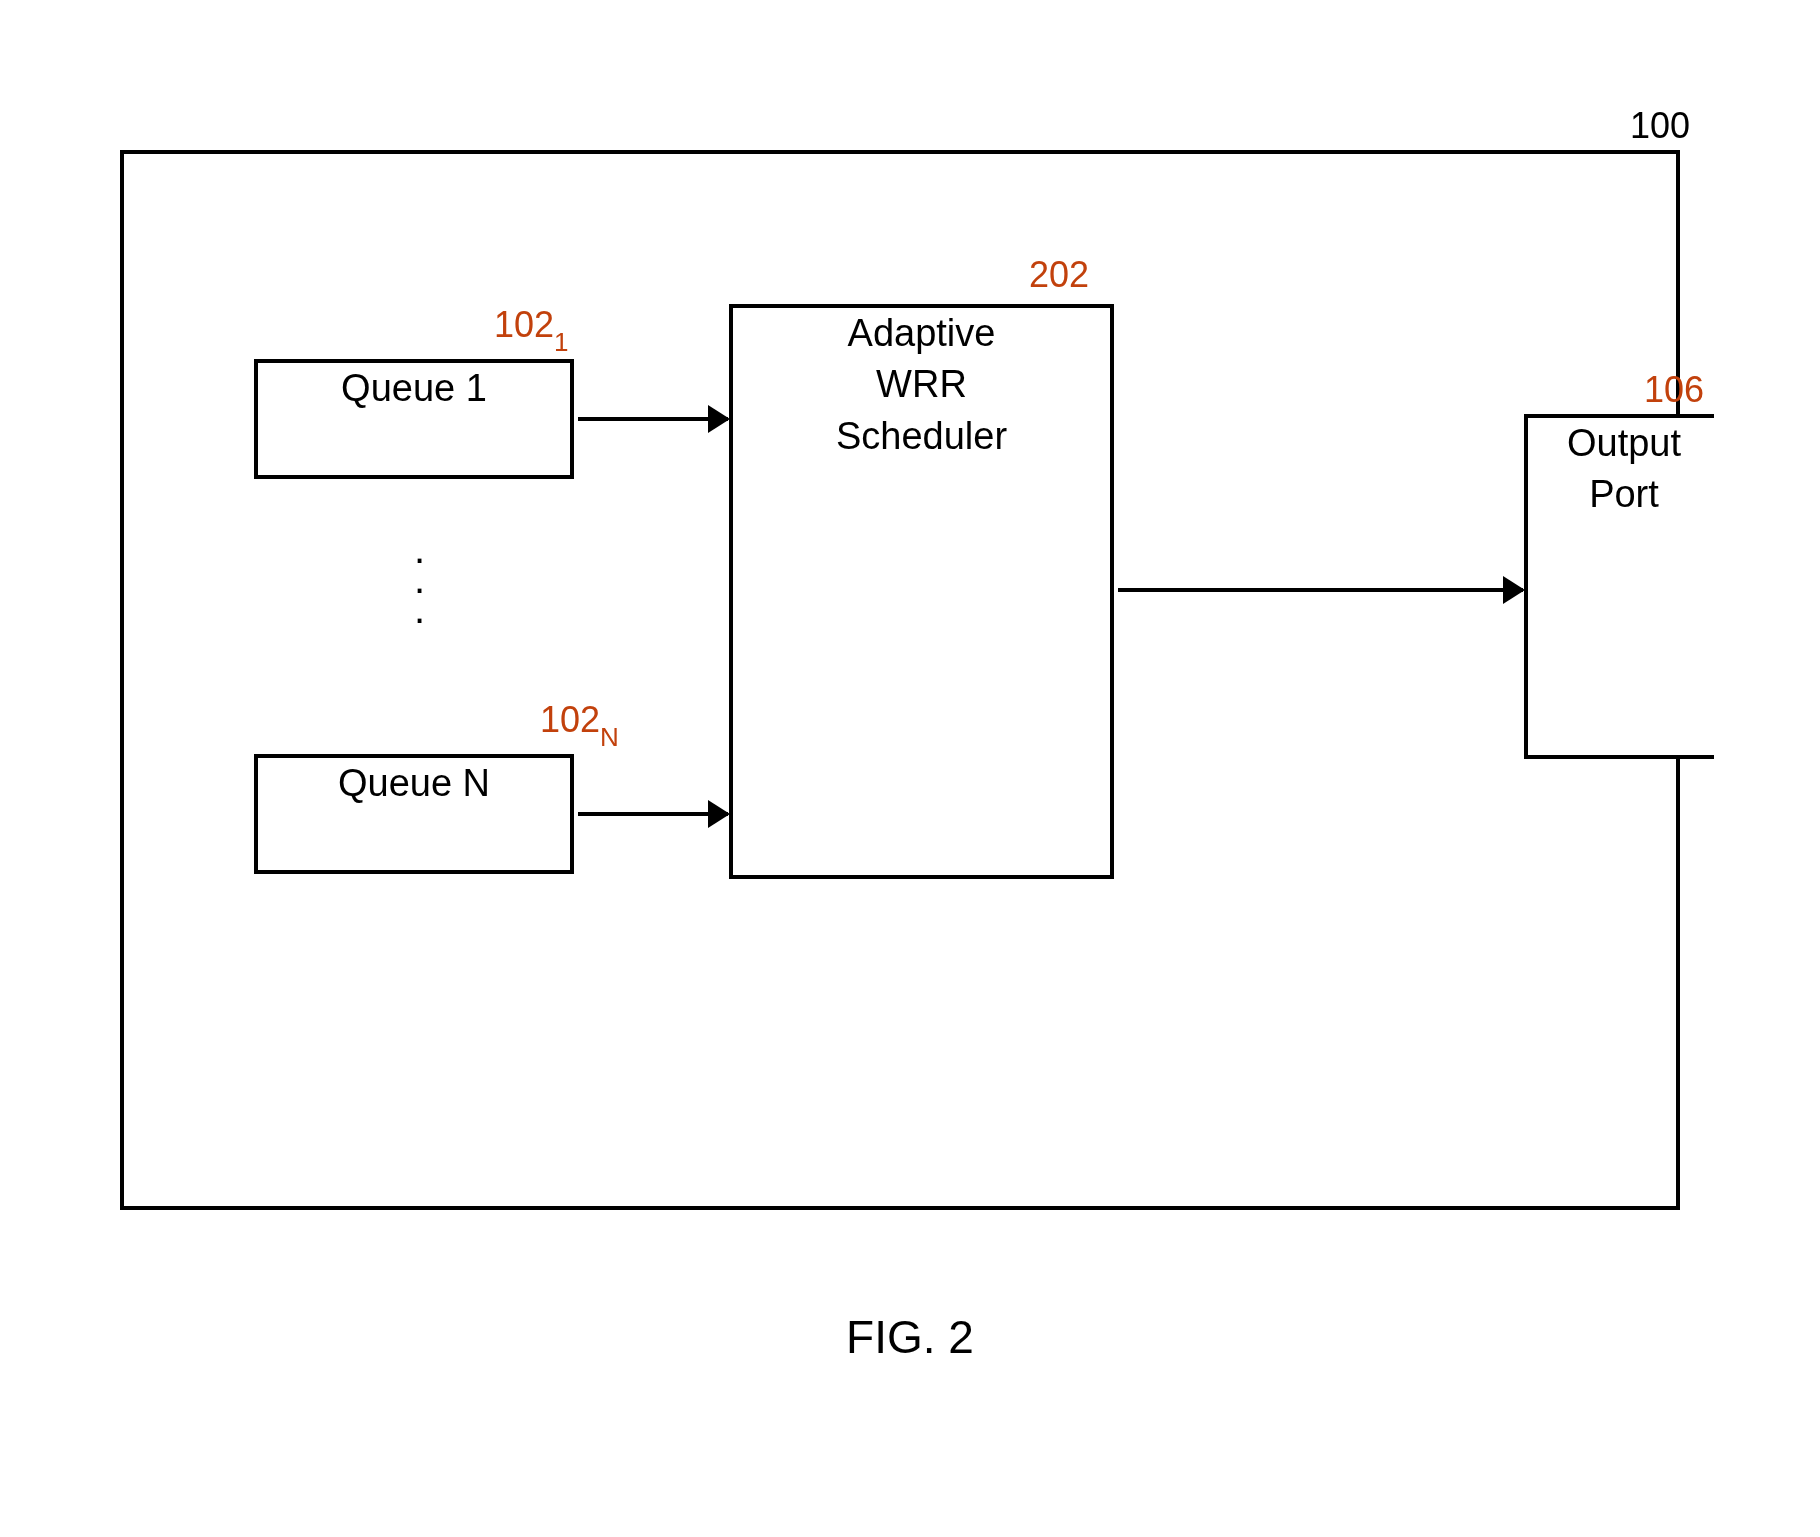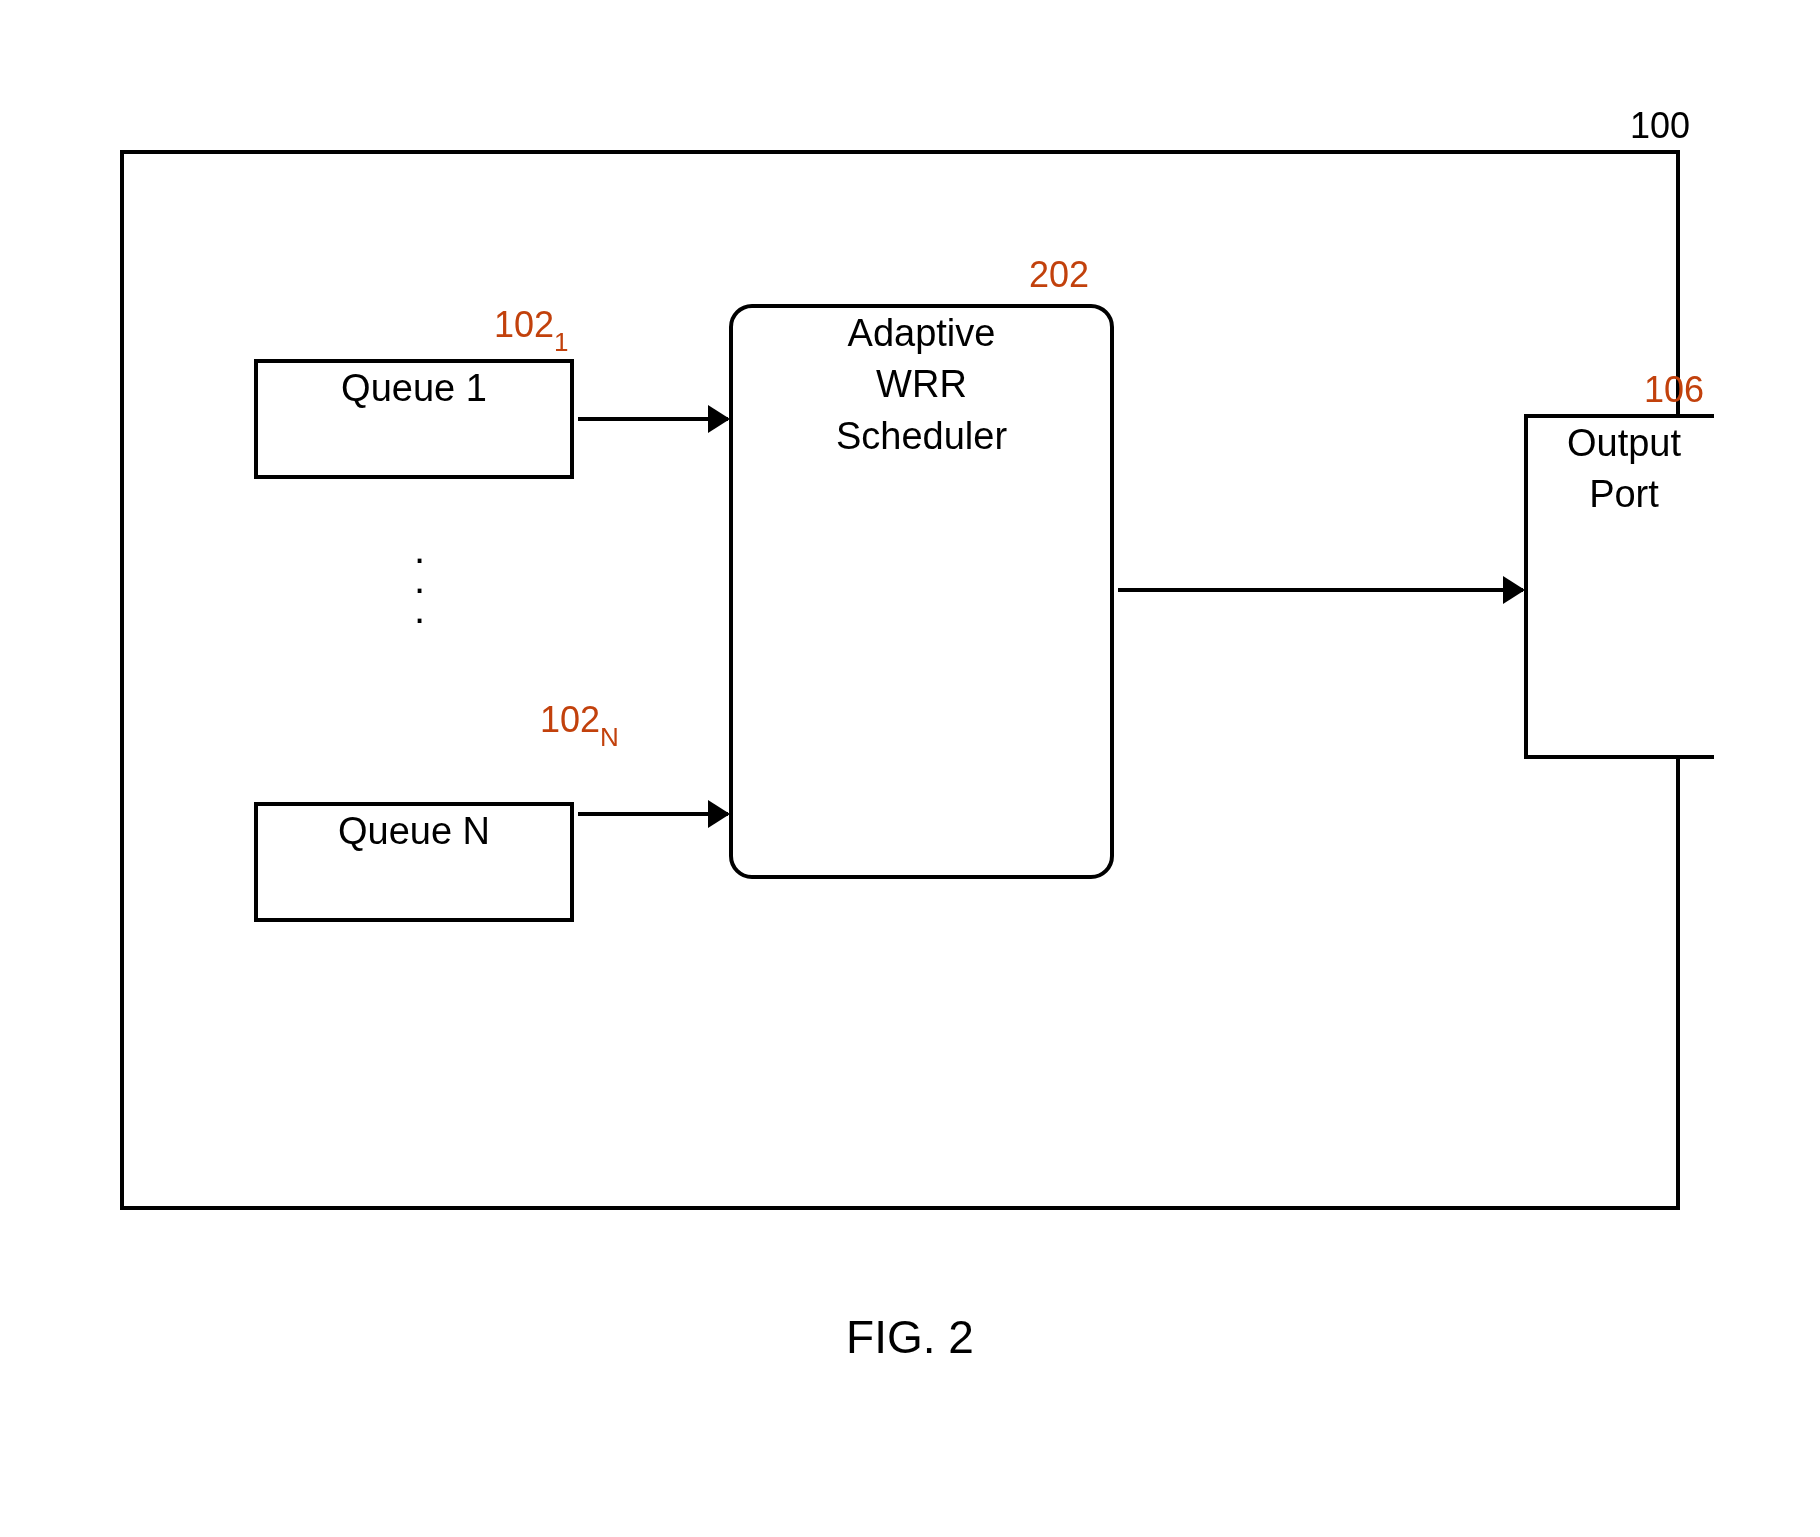--- a/index.html
+++ b/index.html
@@ -56,28 +56,26 @@
       left: 130px;
       top: 205px;
       width: 320px;
       height: 120px;
     }
     .queue-n {
       left: 130px;
       top: 600px;
       width: 320px;
       height: 120px;
-      margin-top: 48px;
     }
     .scheduler {
       left: 605px;
       top: 150px;
       width: 385px;
       height: 575px;
-      border-radius: 23px;
     }
     .output-port {
       left: 1400px;
       top: 260px;
       width: 190px;
       height: 345px;
       border-right: none;
     }
     
     .lbl-queue1 { left: 370px; top: 150px; }

